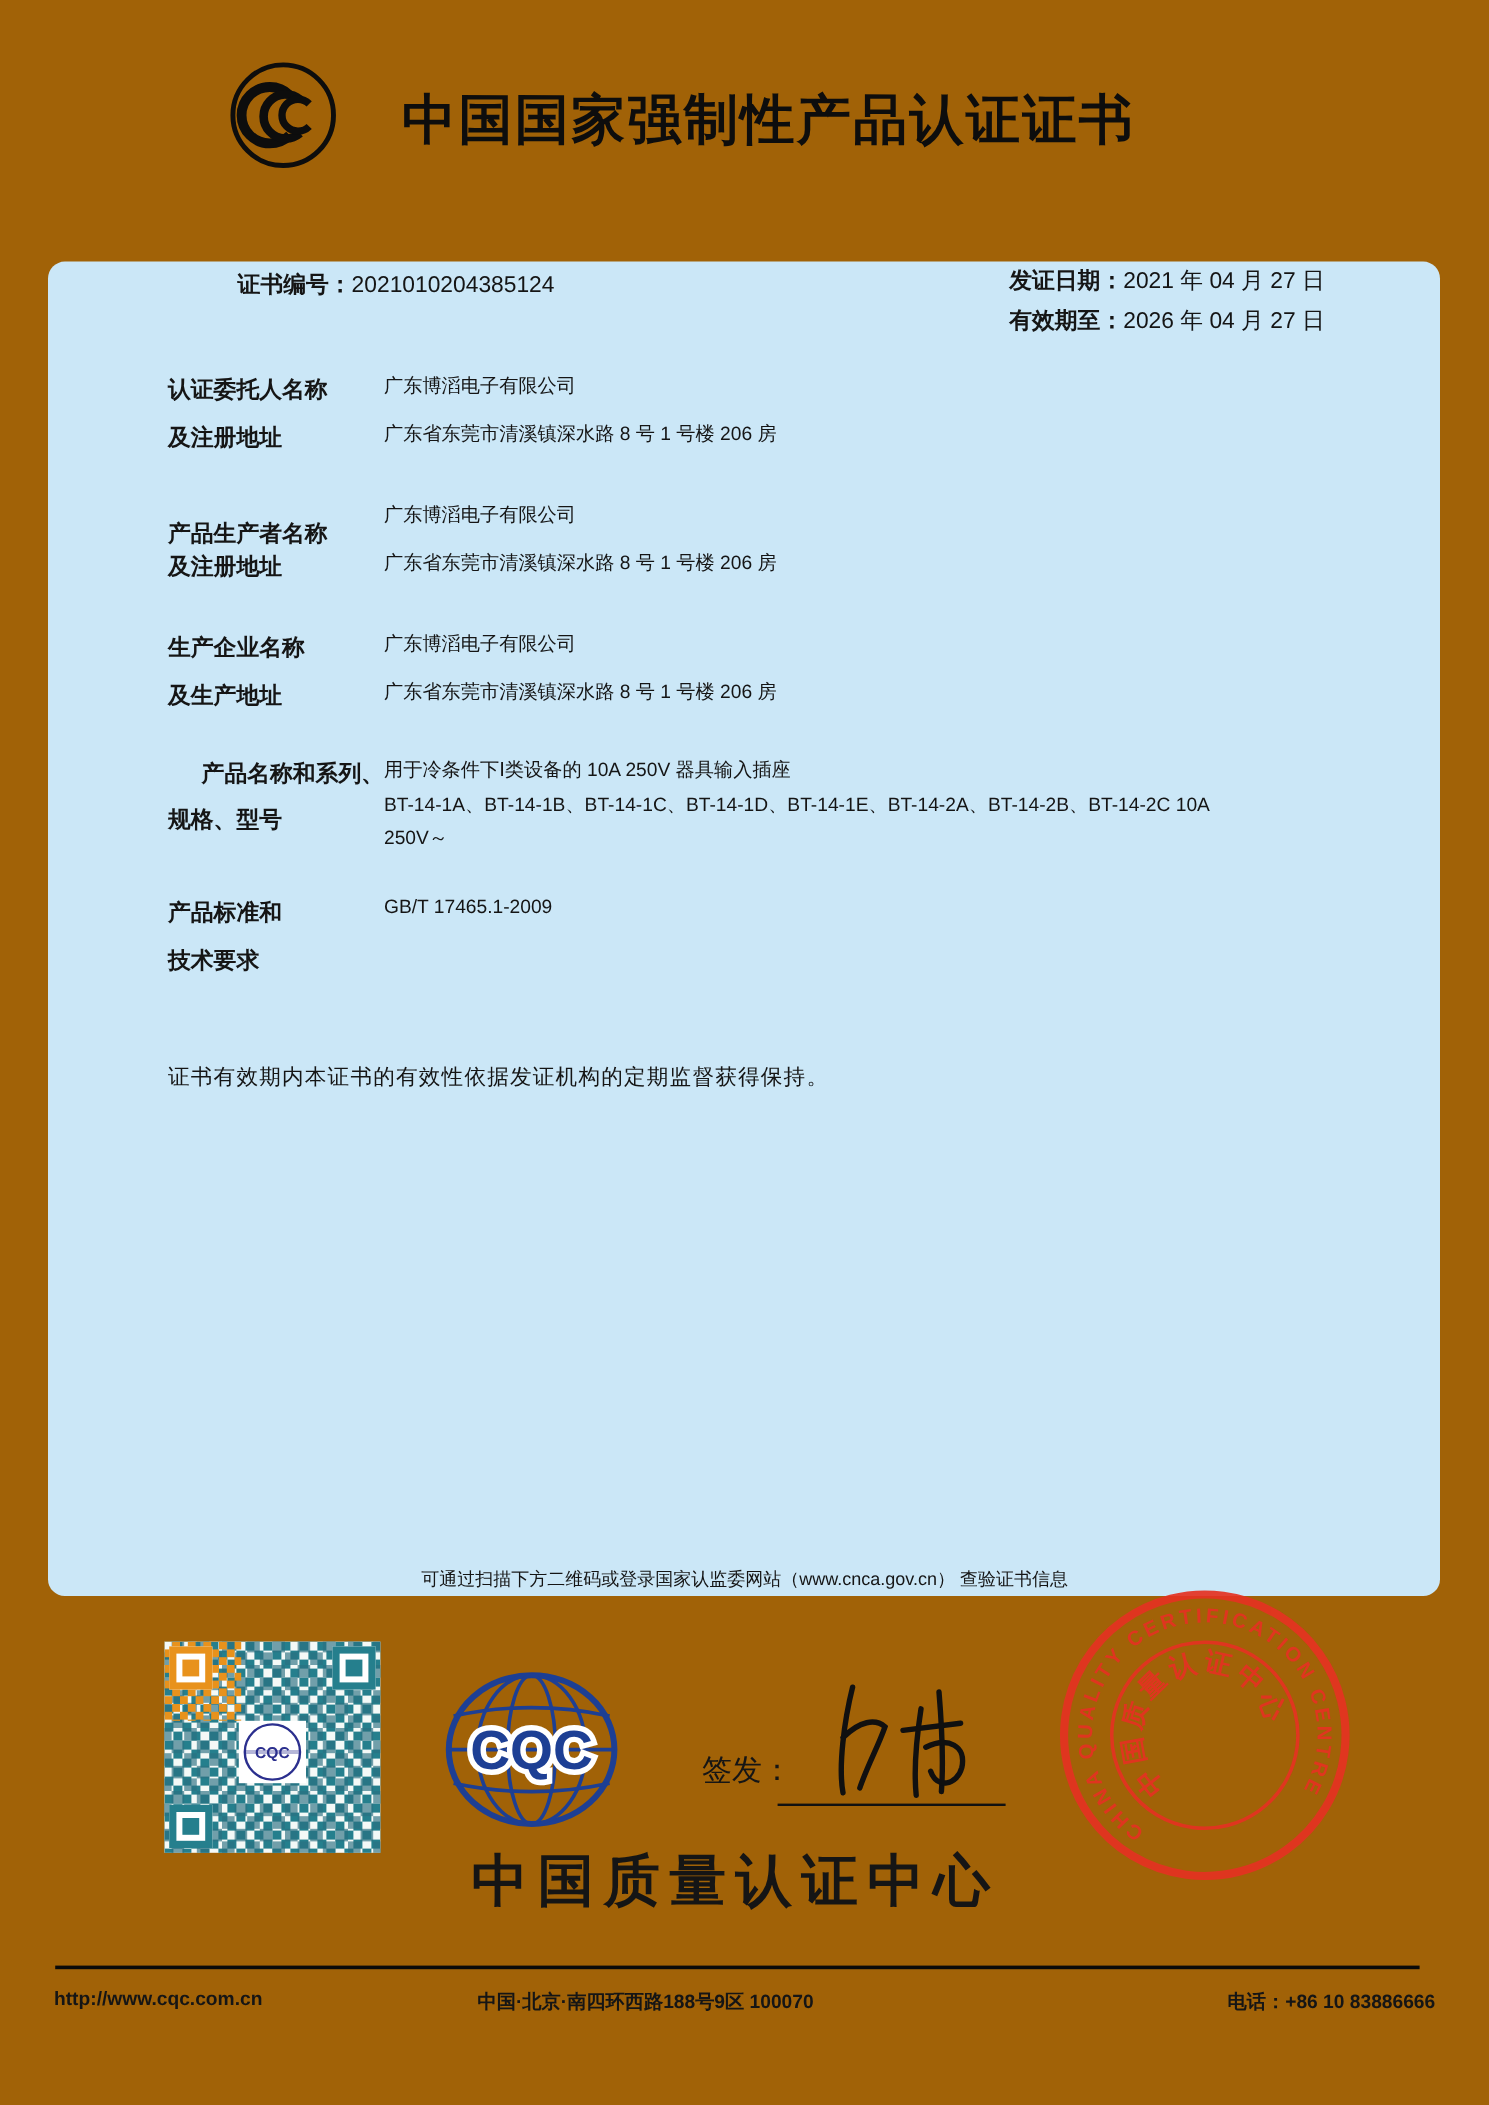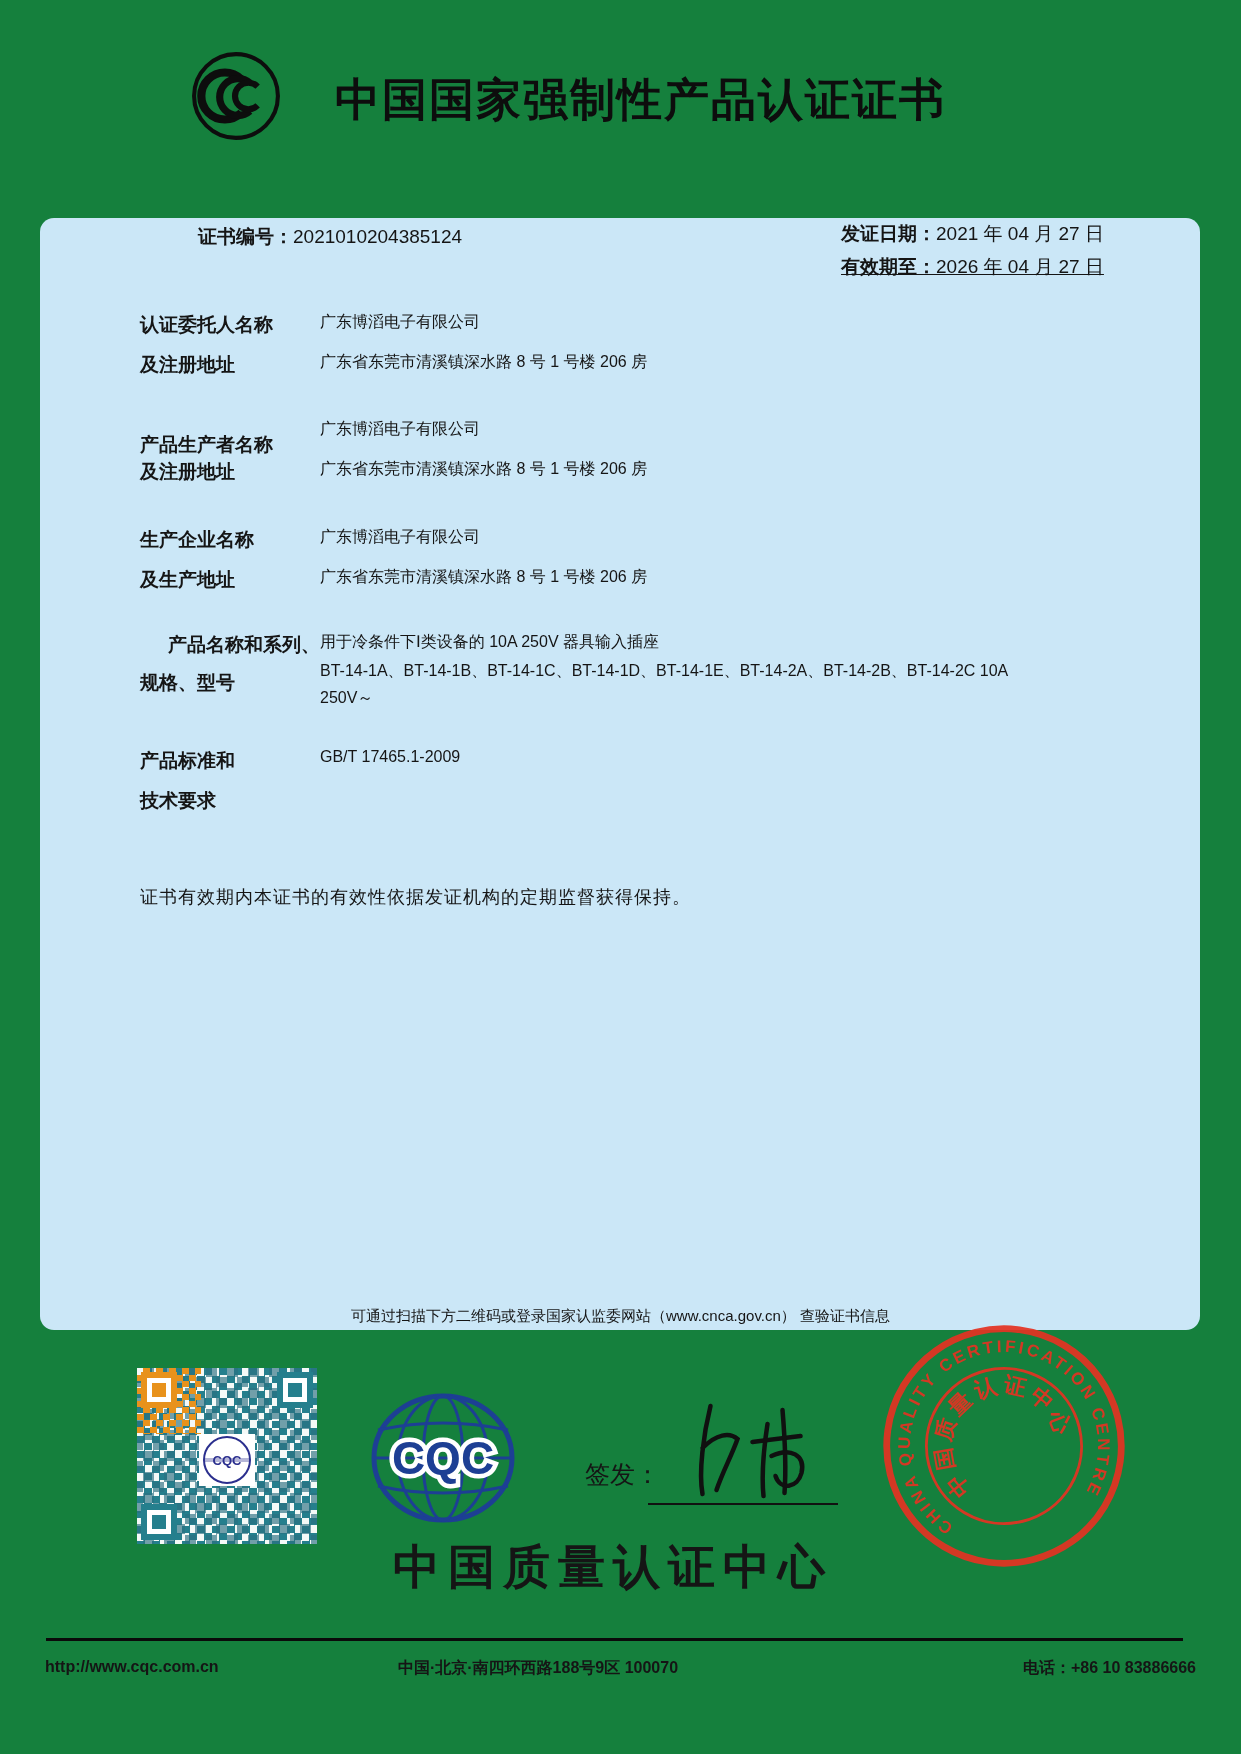--- a/index.html
+++ b/index.html
@@ -1,16 +1,16 @@
 <!DOCTYPE html>
 <html><head>
 <meta charset="utf-8">
 <style>
   html,body{margin:0;padding:0;background:#eef6fc;}
-  .page{position:relative;width:1241px;height:1754px;background:#15803d;overflow:hidden;
+  .page{position:relative;width:1241px;height:1754px;background:#a16207;overflow:hidden;
         font-family:"Liberation Sans",sans-serif;color:#151515;}
   .panel{position:absolute;left:40px;top:218px;width:1160px;height:1112px;
          background:#cbe7f7;border-radius:14px;}
   .abs{position:absolute;white-space:nowrap;}
   .title{font-size:45px;font-weight:bold;letter-spacing:2px;color:#0d0d0d;}
   .kai{font-family:"Liberation Serif",serif;font-weight:bold;}
   .certval{font-size:19px;}
   .lbl{font-size:19px;font-weight:bold;}
   .val{font-size:16px;}
   .stmt{font-family:"Liberation Serif",serif;font-size:18px;letter-spacing:1px;}
@@ -59,21 +59,21 @@
   <div class="abs title" style="left:335px;top:70px;">中国国家强制性产品认证证书</div>
 
   <div class="panel"></div>
 
   <div class="abs" style="left:198px;top:224px;font-size:19px;">
     <span class="kai">证书编号：</span><span class="certval">2021010204385124</span>
   </div>
   <div class="abs" style="left:841px;top:221px;font-size:19px;">
     <span class="kai">发证日期：</span><span class="certval">2021 年 04 月 27 日</span>
   </div>
-  <div class="abs" style="left:841px;top:254px;font-size:19px;text-decoration:underline;">
+  <div class="abs" style="left:841px;top:254px;font-size:19px;">
     <span class="kai">有效期至：</span><span class="certval">2026 年 04 月 27 日</span>
   </div>
 
   <div class="abs lbl" style="left:140px;top:312px;">认证委托人名称</div>
   <div class="abs lbl" style="left:140px;top:352px;">及注册地址</div>
   <div class="abs val" style="left:320px;top:312px;">广东博滔电子有限公司</div>
   <div class="abs val" style="left:320px;top:352px;">广东省东莞市清溪镇深水路 8 号 1 号楼 206 房</div>
 
   <div class="abs lbl" style="left:140px;top:432px;font-family:Liberation Mono, monospace;">产品生产者名称</div>
   <div class="abs lbl" style="left:140px;top:459px;">及注册地址</div>

